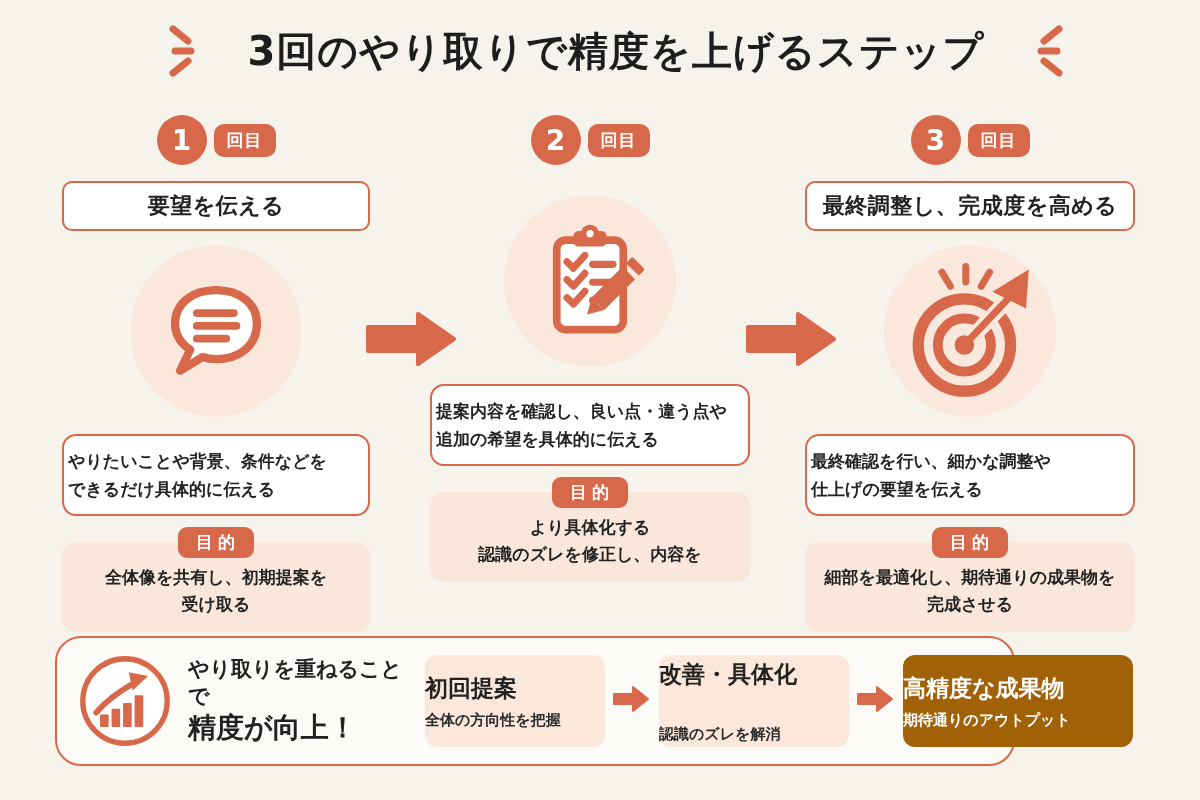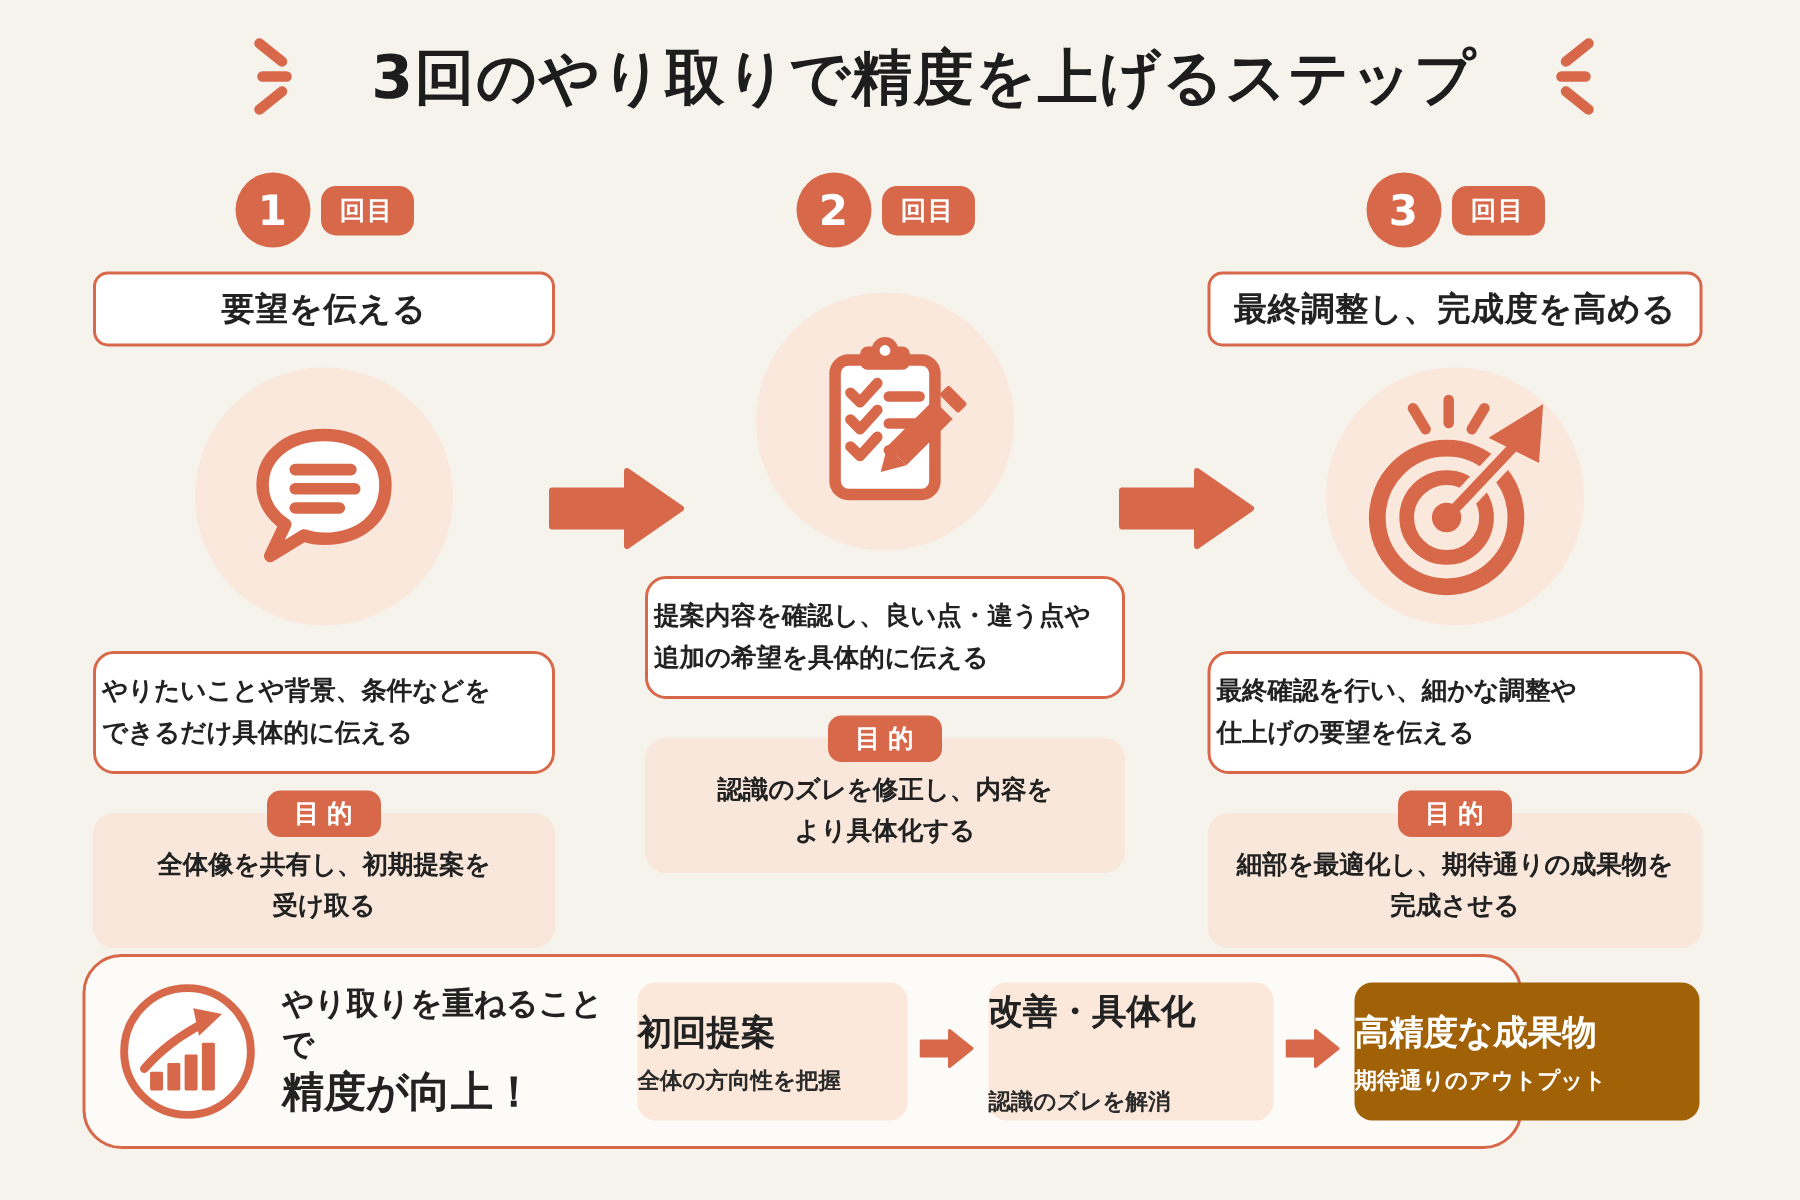--- a/index.html
+++ b/index.html
@@ -145,22 +145,22 @@
           </g>
         </svg>
       </div>
       <div class="desc-box">
         <div>提案内容を確認し、良い点・違う点や</div>
         <div>追加の希望を具体的に伝える</div>
       </div>
       <div class="purpose">
         <div class="purpose-badge">目的</div>
         <div class="purpose-box">
+          <div>より具体化する</div>
           <div>認識のズレを修正し、内容を</div>
-          <div>より具体化する</div>
         </div>
       </div>
     </div>
 
     <div class="step-col col3">
       <div class="badge-row">
         <div class="num-circle">3</div>
         <div class="num-pill">回目</div>
       </div>
       <div class="step-heading">最終調整し、完成度を高める</div>

